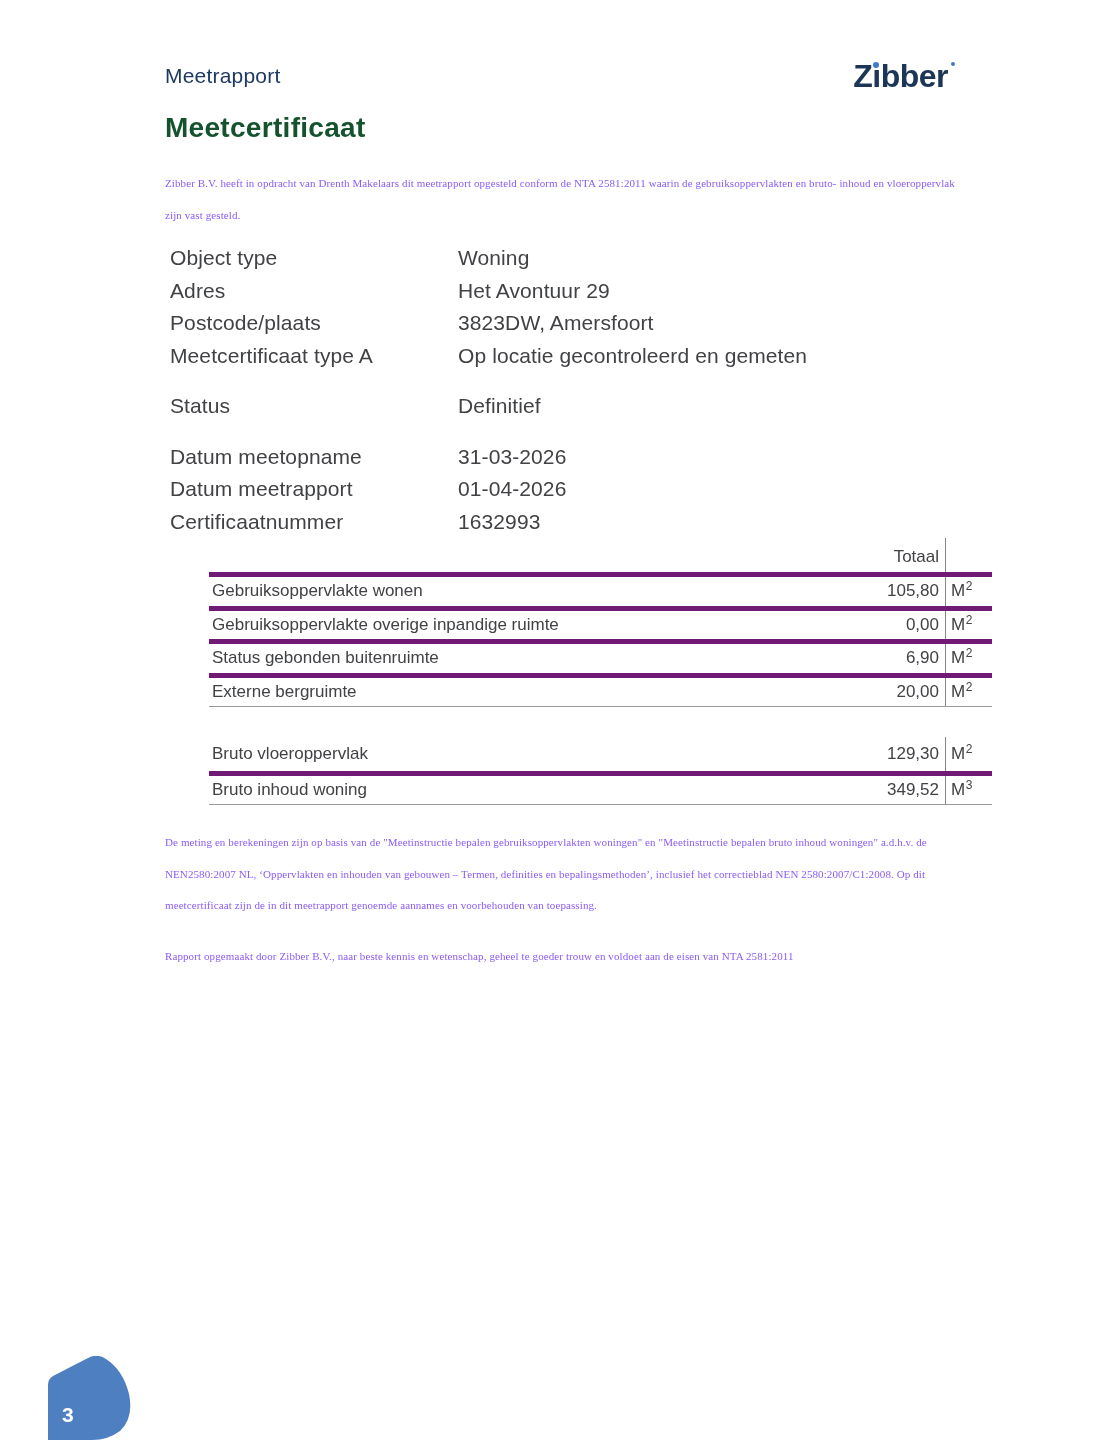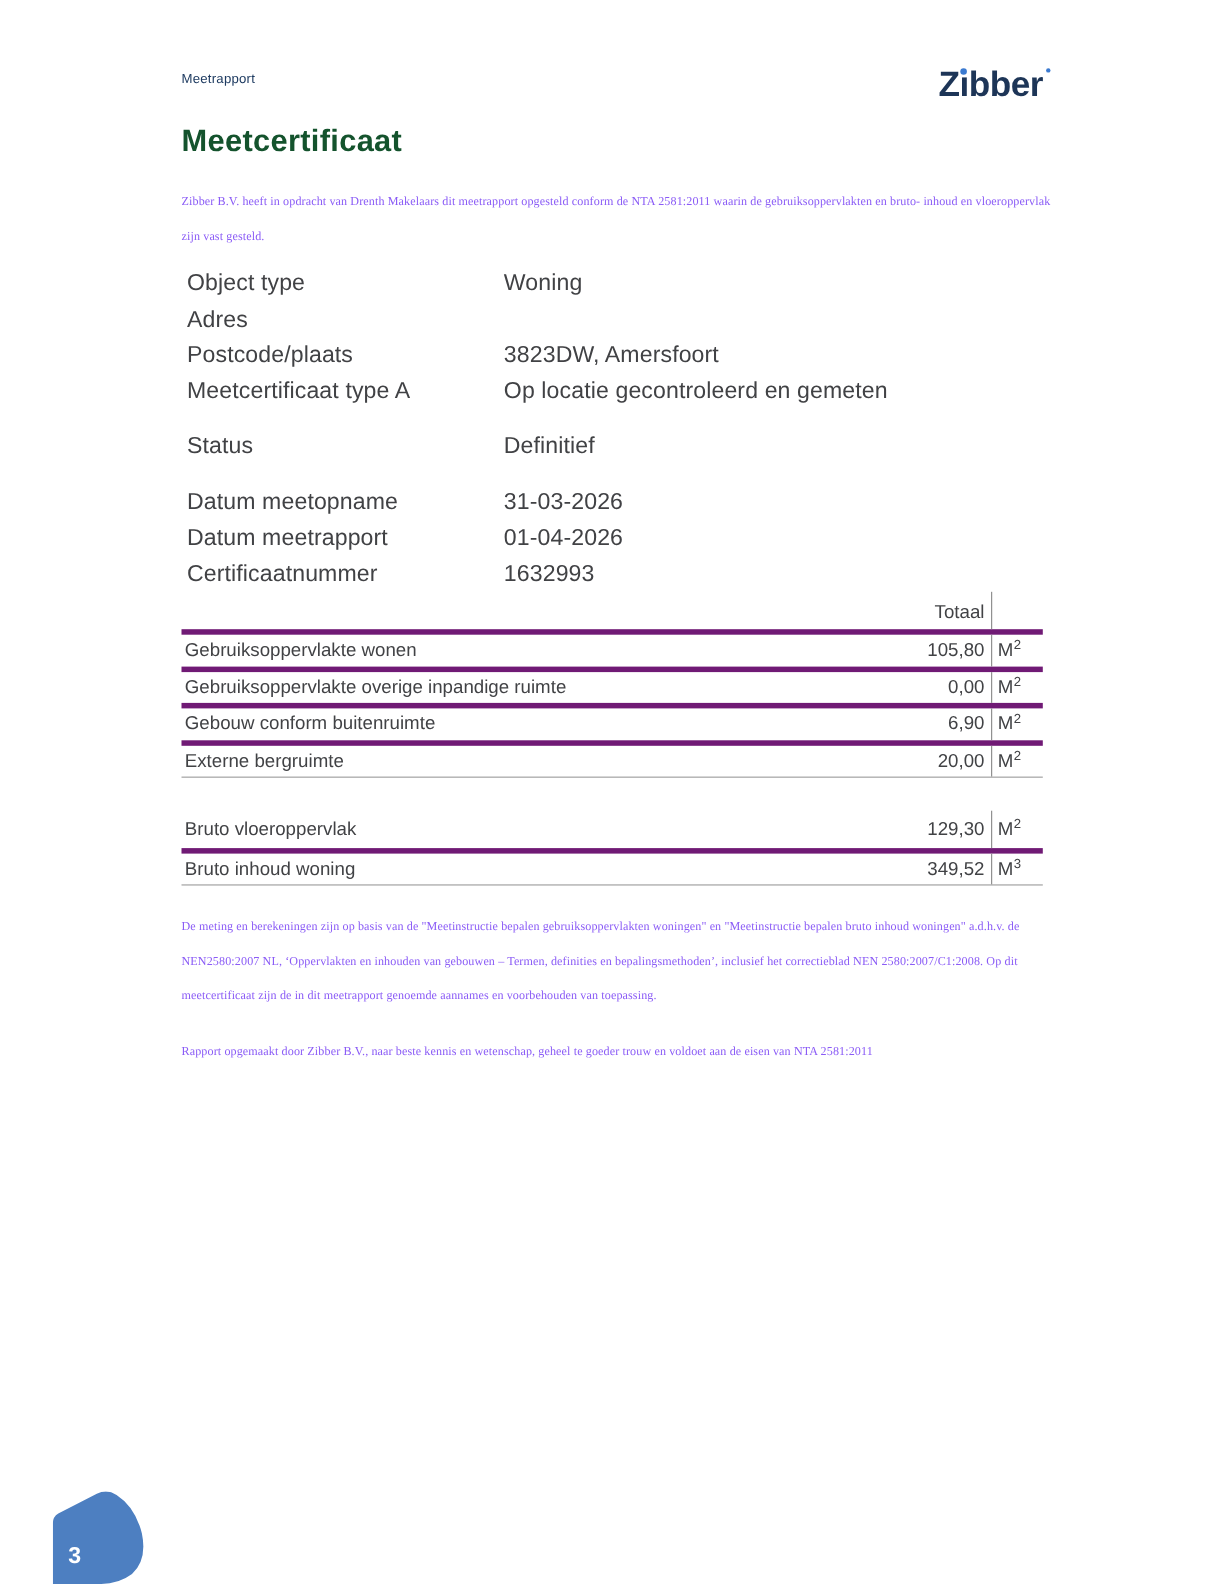--- a/index.html
+++ b/index.html
@@ -21,21 +21,21 @@
 
   
   .top-row {
     display:flex;
     justify-content:space-between;
     align-items:flex-start;
     padding-top:58px;
     height:96px;
   }
   .doc-label {
-    font-size:12px;
+    font-size:21px;
     letter-spacing:0.2px;
     color:#1d3a60;
     padding-top:6px;
     text-align:center;
   }
   .logo {
     font-size:32px;
     font-weight:bold;
     letter-spacing:-0.5px;
     color:#1d3557;
@@ -91,20 +91,21 @@
   }
   .kv-label { width:293px; padding-left:5px; }
   .kv-value { flex:1; }
 
   
   .meas-table {
     margin-top:0;
     width:783px;
     border-bottom:1px solid #9a9a9a;
     font-size:17px;
+    margin-left:44px;
   }
   .meas-table.second { margin-top:30px; }
   .t-row {
     display:flex;
     align-items:stretch;
     height:33.5px;
   }
   .t-row.bordered { border-top:5px solid #701a75; }
   .t-header { height:34px; }
   .t-label {
@@ -170,20 +171,21 @@
 
     <p class="body-text intro">Zibber B.V. heeft in opdracht van Drenth Makelaars dit meetrapport opgesteld conform de NTA 2581:2011 waarin de gebruiksoppervlakten en bruto- inhoud en vloeroppervlak zijn vast gesteld.</p>
 
     <div class="kv-group">
       <div class="kv-row">
         <span class="kv-label">Object type</span>
         <span class="kv-value">Woning</span>
       </div>
       <div class="kv-row">
         <span class="kv-label">Adres</span>
+        <span class="kv-value">Het Avontuur 29</span>
       </div>
       <div class="kv-row">
         <span class="kv-label">Postcode/plaats</span>
         <span class="kv-value">3823DW, Amersfoort</span>
       </div>
       <div class="kv-row">
         <span class="kv-label">Meetcertificaat type A</span>
         <span class="kv-value">Op locatie gecontroleerd en gemeten</span>
       </div>
     </div>
@@ -226,21 +228,21 @@
       </div>
       <div class="t-row bordered">
         <span class="t-label">Gebruiksoppervlakte overige inpandige ruimte</span>
         <span class="t-num">0,00</span>
         <span class="t-unit">
             <span>M</span>
             <sup>2</sup>
           </span>
       </div>
       <div class="t-row bordered">
-        <span class="t-label">Gebouw conform buitenruimte</span>
+        <span class="t-label">Status gebonden buitenruimte</span>
         <span class="t-num">6,90</span>
         <span class="t-unit">
             <span>M</span>
             <sup>2</sup>
           </span>
       </div>
       <div class="t-row bordered">
         <span class="t-label">Externe bergruimte</span>
         <span class="t-num">20,00</span>
         <span class="t-unit">

